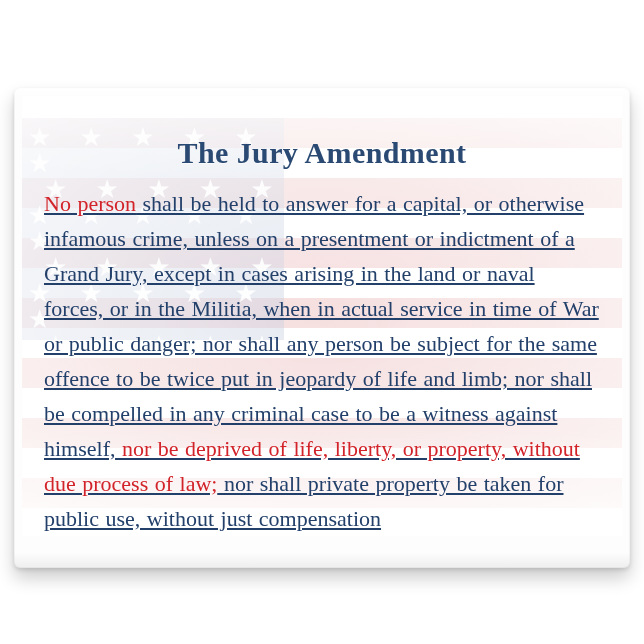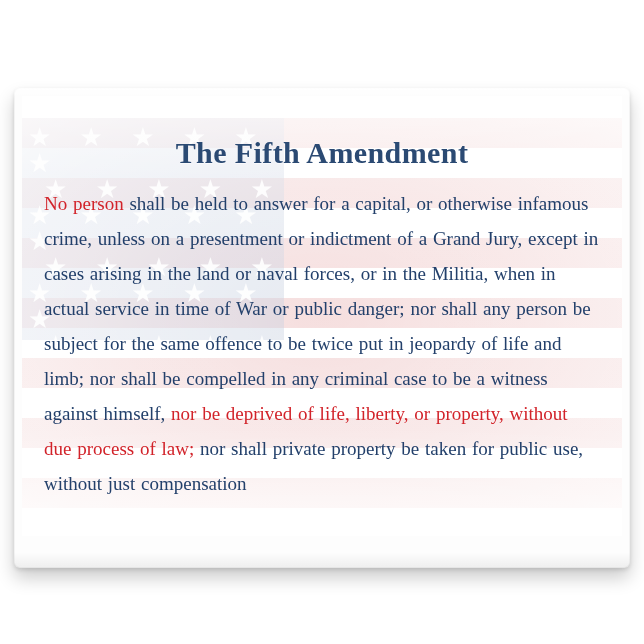--- a/index.html
+++ b/index.html
@@ -140,24 +140,25 @@
     color: #2b4a73;
     font-size: 30px;
     font-weight: 700;
     letter-spacing: 0.4px;
     text-shadow: 0 1px 0 rgba(255,255,255,0.6);
   }
   .body-text {
     margin: 0;
     padding-top: 16px;
     color: #23406b;
-    font-size: 19px;
+    font-size: 22px;
     line-height: 35px;
     text-align: left;
     word-spacing: 1px;
+    text-decoration: underline;
   }
   .hl {
     color: #d2232a;
   }
 </style>
 </head>
 <body>
 
 <div class="stage">
 
@@ -176,21 +177,21 @@
           <div>★ ★ ★ ★ ★ ★</div>
           <div style="padding-left:16px">★ ★ ★ ★ ★</div>
 
         </div>
       </div>
 
       <div class="fade"></div>
       <div class="fade2"></div>
 
       <div class="text-layer">
-        <h1 class="title">The Fifth Amendment</h1>
+        <h1 class="title">The Jury Amendment</h1>
         <p class="body-text">
           <span class="hl">No person</span><span> shall be held to answer for a capital, or otherwise infamous crime, unless on a presentment or indictment of a Grand Jury, except in cases arising in the land or naval forces, or in the Militia, when in actual service in time of War or public danger; nor shall any person be subject for the same offence to be twice put in jeopardy of life and limb; nor shall be compelled in any criminal case to be a witness against himself, </span><span class="hl">nor be deprived of life, liberty, or property, without due process of law;</span><span> nor shall private property be taken for public use, without just compensation</span>
         </p>
       </div>
 
     </div>
   </div>
 
 </div>
 

